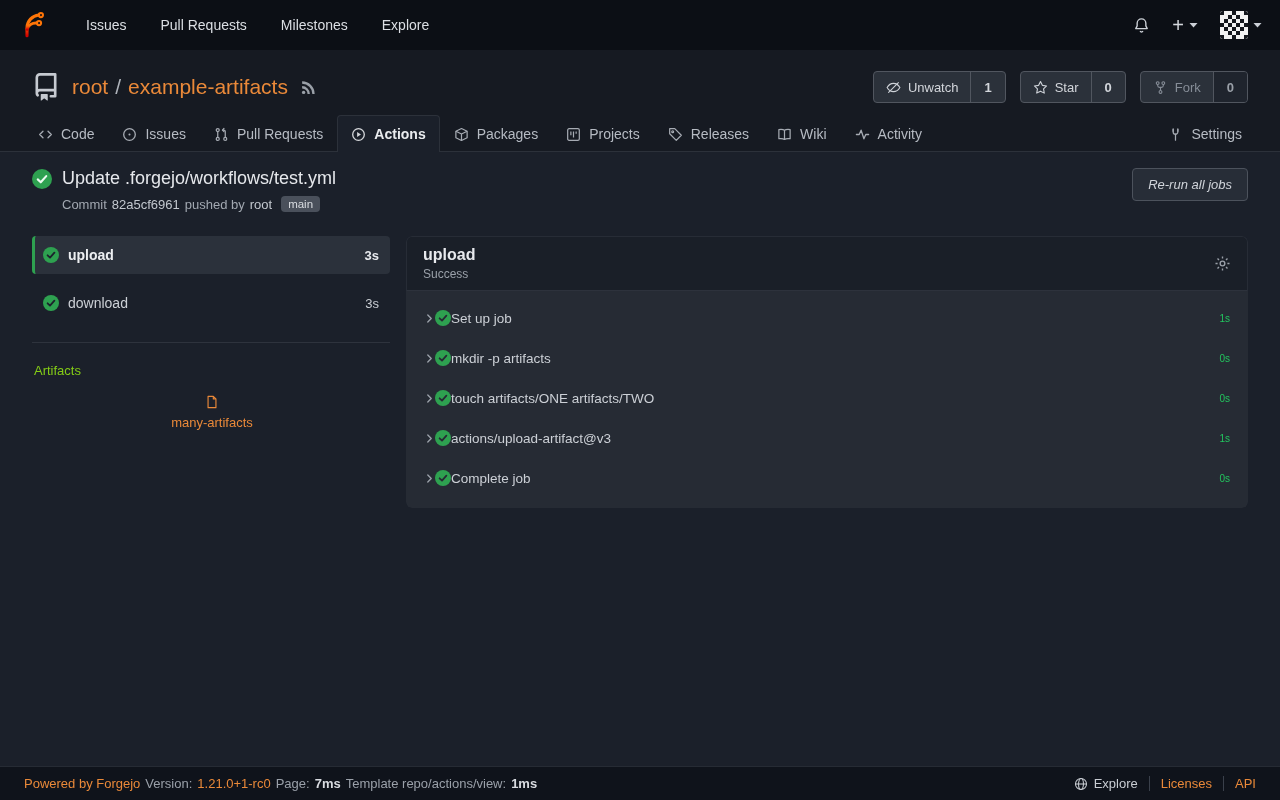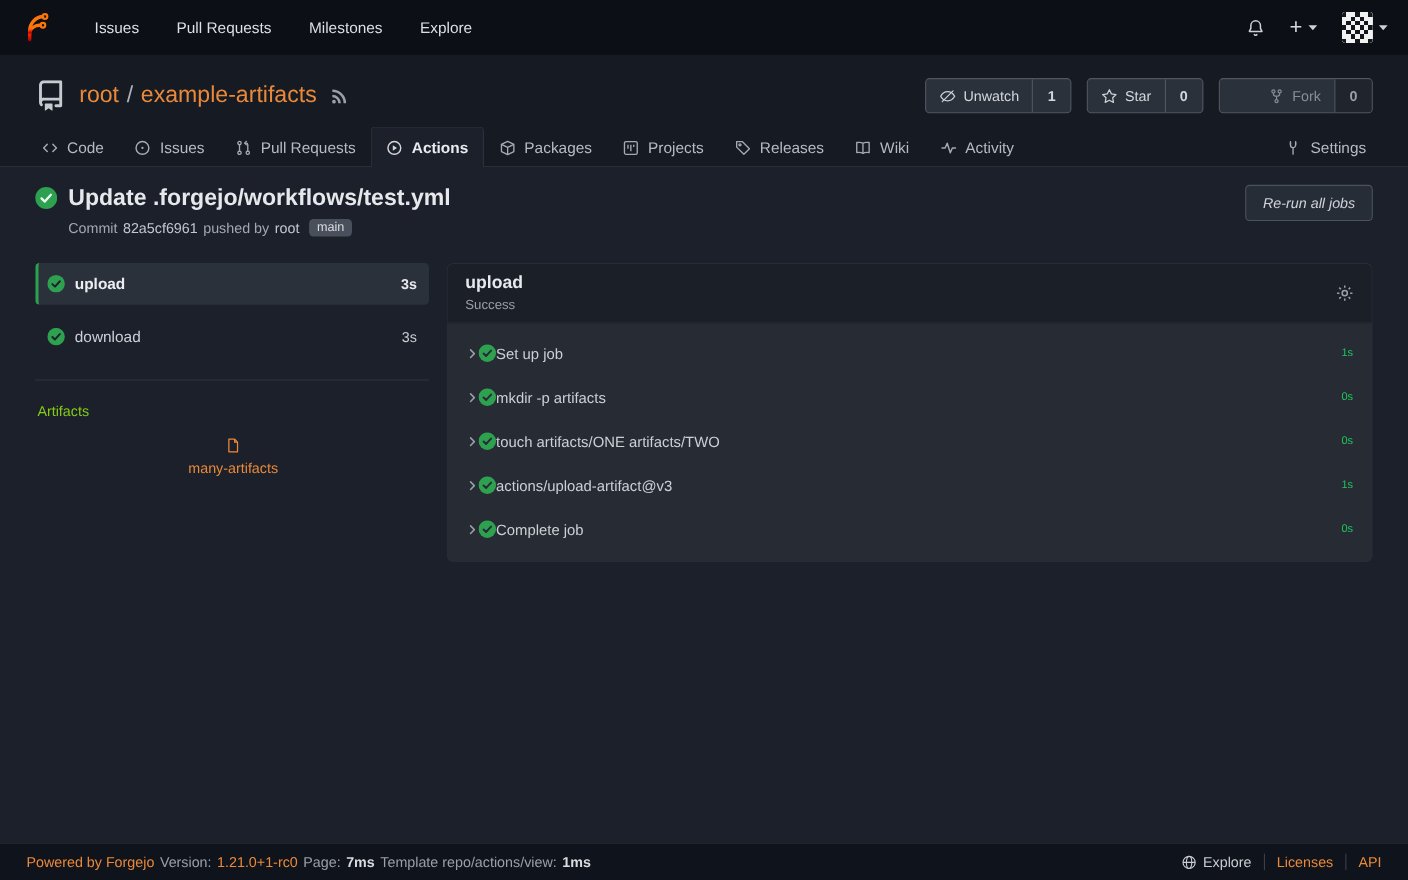--- a/index.html
+++ b/index.html
@@ -52,21 +52,21 @@
   .btn-group {
     display: flex; align-items: stretch; height: 32px;
     background: #2b313a; border: 1px solid #51565f; border-radius: 4px; overflow: hidden;
     font-size: 13px; color: #d3d6db; cursor: pointer;
   }
   .btn-main { display: flex; align-items: center; gap: 7px; padding: 0 12px; }
   .btn-count {
     display: flex; align-items: center; padding: 0 13px;
     border-left: 1px solid #51565f; font-weight: 700;
   }
-  .btn-group.disabled { cursor: default; padding-left: 32px; }
+  .btn-group.disabled { cursor: default; }
   .btn-group.disabled .btn-main { color: #868d97; }
   .btn-group.disabled .btn-count { background: #1f242d; color: #9aa0a8; }
 
   
   .tabs {
     display: flex; align-items: flex-end;
     padding: 0 24px; margin-top: 5px;
   }
   .tab {
     display: flex; align-items: center; gap: 8px;
@@ -78,21 +78,21 @@
     background: #1b202a; color: #e9ebee; font-weight: 600;
     border-color: #2c313a;
   }
   .tab-settings { margin-left: auto; }
   .ticon { display: flex; color: inherit; opacity: .9; }
 
   
   .main { flex: 1; padding: 16px 32px 0; overflow: hidden; }
   .run-header { display: flex; align-items: flex-start; justify-content: space-between; }
   .run-title-wrap { display: flex; align-items: center; gap: 10px; }
-  .run-title { font-size: 21px; font-weight: 700; color: #e6e8ec; text-align: center; }
+  .run-title { font-size: 18px; font-weight: 400; color: #e6e8ec; text-align: center; }
   .run-sub {
     margin: 7px 0 0 30px; font-size: 13px; color: #a2a8b1;
     display: flex; align-items: center; gap: 5px;
   }
   .run-sub .sha, .run-sub .author { color: #c3c8cf; }
   .badge-branch {
     background: #4a505b; color: #d9dce1; font-size: 11.5px;
     border-radius: 4px; padding: 2px 7px; margin-left: 4px; cursor: pointer;
   }
   .rerun-btn {

